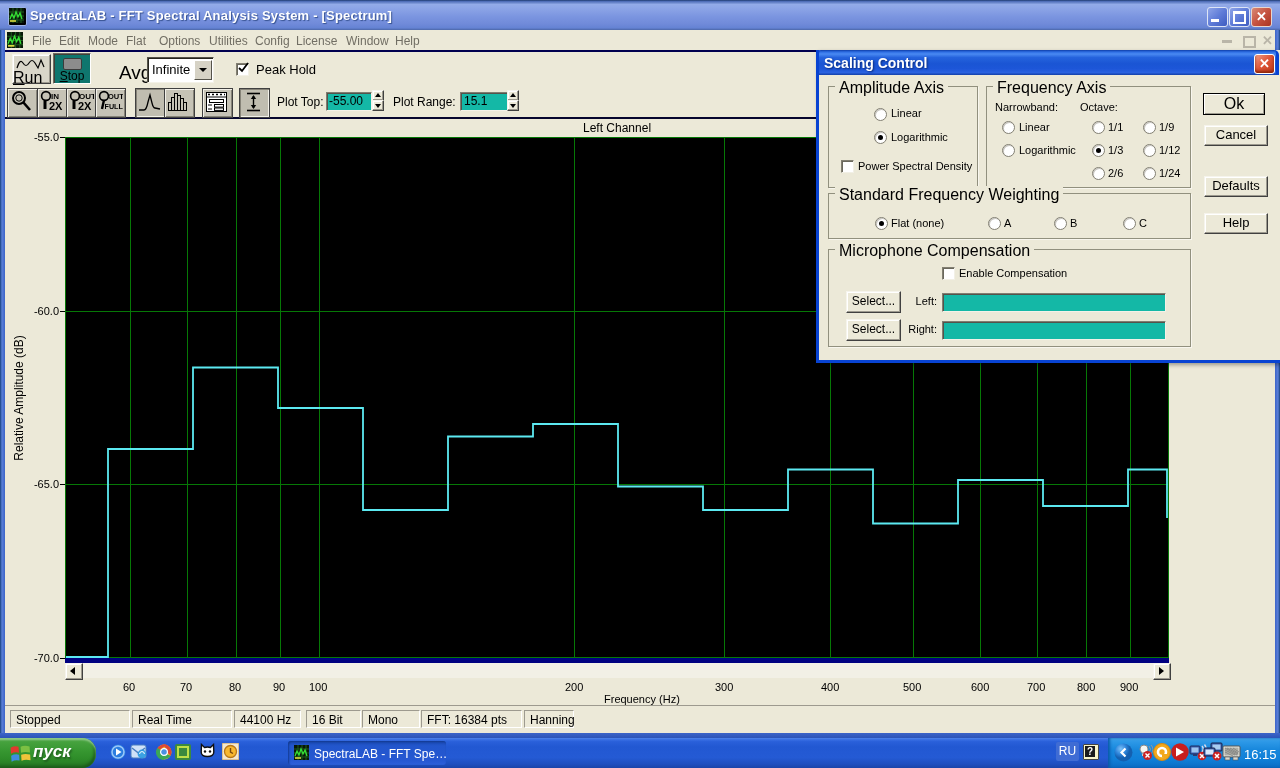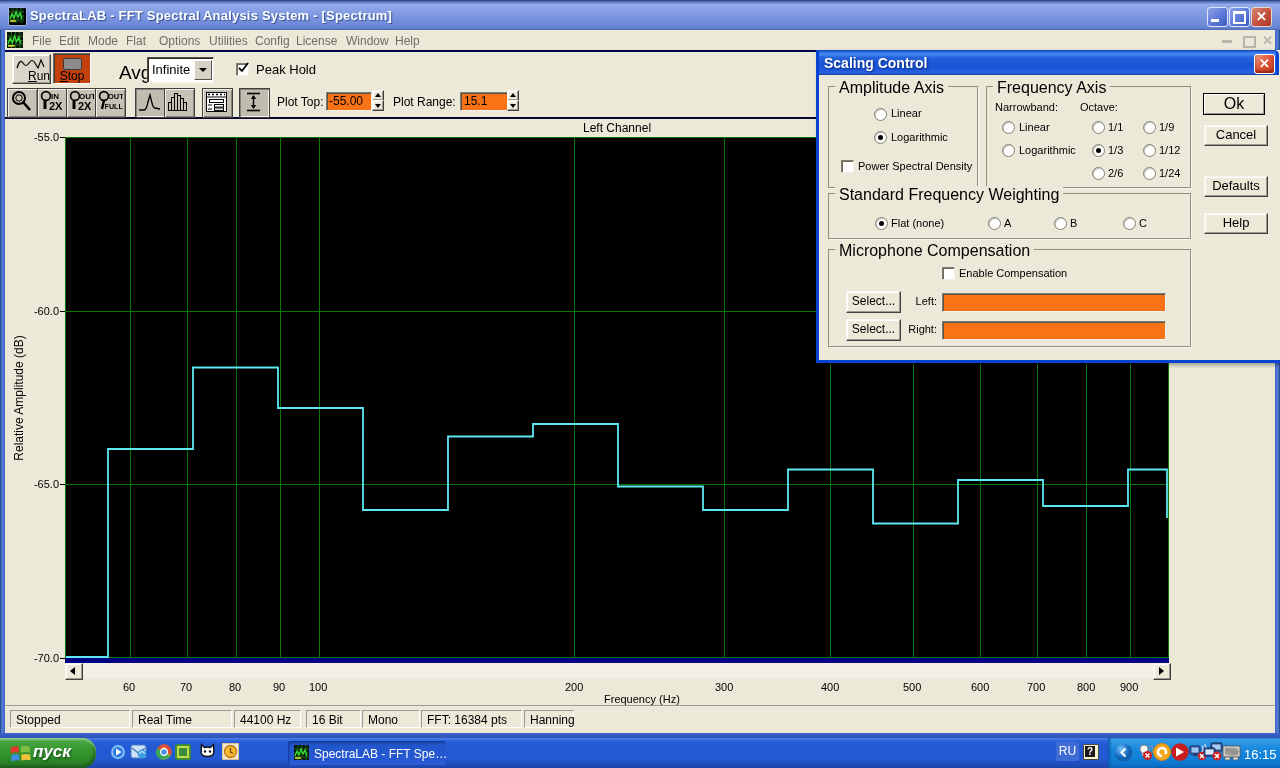--- a/index.html
+++ b/index.html
@@ -6,21 +6,21 @@
  font-family:"Liberation Sans",sans-serif;font-size:11px;color:#000}
 .a{position:absolute}
 .tb{background:#c6c3b6;border:1px solid;border-color:#404040;box-shadow:inset 1px 1px 0 #f2f0e8,inset -1px -1px 0 #868378}
 .tbp{background:#c0bdb0;border:1px solid #404040;box-shadow:inset 1px 1px 0 #868378,inset -1px -1px 0 #f2f0e8}
 .btn{background:#ece9d8;border:1px solid;border-color:#f6f4ec #404040 #404040 #f6f4ec;box-shadow:inset -1px -1px 0 #9d9a8f,inset 1px 1px 0 #fff}
 .gb{border:1px solid #91907e;box-shadow:inset 0 0 0 0 #fff,1px 1px 0 #f8f6ee}
 .gbl{position:absolute;top:-8px;left:8px;background:#ece9d8;padding:0 4px;font-size:16px;white-space:nowrap}
 .radio{position:absolute;width:11px;height:11px;border-radius:50%;background:#fff;border:1px solid #827f72;box-shadow:inset 1px 1px 0 rgba(130,127,114,.45)}
 .dot{position:absolute;left:3px;top:3px;width:5px;height:5px;border-radius:50%;background:#000}
 .cb{position:absolute;width:11px;height:11px;background:#fff;border:1px solid;border-color:#827f72 #f2f0e6 #f2f0e6 #827f72;box-shadow:inset 1px 1px 0 #6a685c}
-.tf{position:absolute;background:#f97316;border:1px solid;border-color:#807e72 #f4f2e8 #f4f2e8 #807e72;box-shadow:inset 1px 1px 0 #55534a}
+.tf{position:absolute;background:#14b8a6;border:1px solid;border-color:#807e72 #f4f2e8 #f4f2e8 #807e72;box-shadow:inset 1px 1px 0 #55534a}
 .lb{position:absolute;font-size:11px;white-space:nowrap}
 .seg{position:absolute;top:710px;height:18px;border:1px solid;border-color:#9d9a8f #fff #fff #9d9a8f;font-size:12px;line-height:18px;padding-left:5px;box-sizing:border-box}
 u{text-decoration:underline}
 </style></head>
 <body>
 
 <div class="a" style="left:0;top:0;width:1280px;height:30px;background:linear-gradient(180deg,#1c3768 0,#4a69b4 4%,#93abe8 15%,#8ba3e6 30%,#7b95e0 55%,#708ad9 80%,#6583d4 93%,#4c67a8 100%)"></div>
 <div class="a" style="left:8px;top:7px;width:17px;height:17px;background:#000;border:1px solid #9db3e8;border-radius:2px">
 <svg width="15" height="15" viewBox="0 0 15 15">
       <rect x="0" y="0" width="15" height="15" fill="#081808"></rect>
@@ -62,24 +62,24 @@
 <div class="a" style="left:1243px;top:36px;width:9px;height:8px;border:2px solid #b9b5a8"></div>
 <div class="a" style="left:1262px;top:35px;width:12px;height:11px;color:#b9b5a8;font-size:13px;font-weight:bold;line-height:11px">✕</div>
 
 <div class="a" style="left:0;top:50px;width:1280px;height:2px;background:#00004f"></div>
 <div class="a" style="left:5px;top:52px;width:1275px;height:34px;background:#ece9d8"></div>
 
 <div class="a btn" style="left:12px;top:54px;width:37px;height:28px;background:#d9d6c9">
 <svg class="a" style="left:3px;top:2px" width="30" height="13" viewBox="0 0 30 13">
       <path d="M1 11 Q4 1 7 6 T13 6 Q16 1 19 6 L22 11 25 3 28 10" fill="none" stroke="#000" stroke-width="1.2"></path>
     </svg>
-<div class="a" style="left:0;top:14px;width:100%;text-align:right;font-size:12px"><u>R</u>un</div>
-  </div>
-
-<div class="a" style="left:53px;top:53px;width:36px;height:29px;background:#c2410c;border:1px solid;border-color:#6e6c62 #fff #fff #6e6c62;box-shadow:inset 1px 1px 0 #403e38">
+<div class="a" style="left:0;top:14px;width:100%;text-align:left;font-size:16px"><u>R</u>un</div>
+  </div>
+
+<div class="a" style="left:53px;top:53px;width:36px;height:29px;background:#0f766e;border:1px solid;border-color:#6e6c62 #fff #fff #6e6c62;box-shadow:inset 1px 1px 0 #403e38">
 <div class="a" style="left:9px;top:4px;width:17px;height:10px;background:#8c8c8c;border:1px solid #3c3c3c;border-radius:2px"></div>
 <div class="a" style="left:0;top:15px;width:100%;text-align:center;font-size:12px"><u>S</u>top</div>
   </div>
 
 <div class="lb" style="left:119px;top:62px;font-size:19px">Avg:</div>
 
 <div class="a" style="left:147px;top:57px;width:65px;height:24px;background:#fff;border:1px solid;border-color:#55534a #f4f2e8 #f4f2e8 #55534a;box-shadow:inset 1px 1px 0 #27251f">
 <div class="a" style="left:4px;top:4px;font-size:13px">Infinite</div>
 <div class="a" style="left:46px;top:2px;width:16px;height:18px;background:#d6d2c5;border:1px solid;border-color:#fff #55534a #55534a #fff">
       <div class="a" style="left:4px;top:7px;width:0;height:0;border:4px solid transparent;border-top:4px solid #000"></div>

